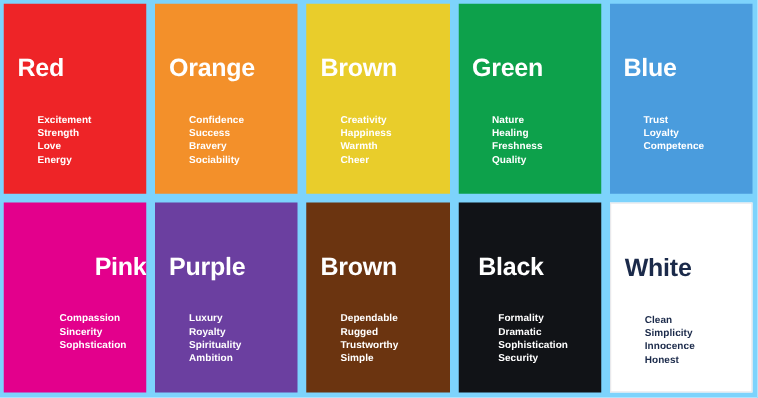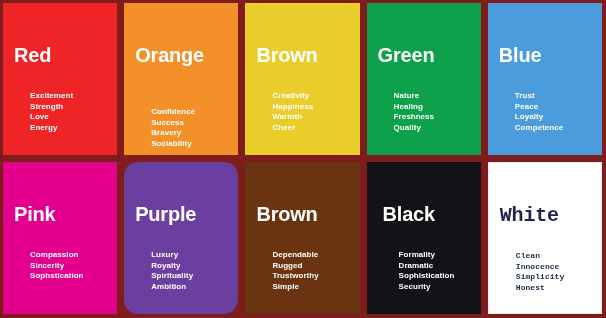--- a/index.html
+++ b/index.html
@@ -11,21 +11,21 @@
     width: 606px;
     height: 318px;
     font-family: "Liberation Sans", sans-serif;
     overflow: hidden;
   }
   #infographic {
     box-sizing: border-box;
     width: 606px;
     height: 318px;
     padding: 3px 4px 4px 3px;
-    background: #7f1d1d;
+    background: #7dd3fc;
   }
   .grid {
     display: grid;
     grid-template-columns: repeat(5, 1fr);
     grid-template-rows: repeat(2, 1fr);
     column-gap: 7px;
     row-gap: 7px;
     width: 100%;
     height: 100%;
   }
@@ -33,21 +33,20 @@
     position: relative;
     box-sizing: border-box;
     display: flex;
     flex-direction: column;
     justify-content: flex-start;
     padding: 42px 0 0 11px;
     overflow: hidden;
   }
   .card.bordered {
     border: 1px solid #e9e9ec;
-    font-family: Liberation Mono, monospace;
   }
   .card-title {
     font-size: 20px;
     font-weight: bold;
     line-height: 21px;
     letter-spacing: -0.2px;
     margin: 0 0 9px 0;
     white-space: nowrap;
   }
   .trait-list {
@@ -70,21 +69,21 @@
   <div class="grid">
       <div class="card" style="background: rgb(238, 36, 39); color: rgb(255, 255, 255);">
         <div class="card-title">Red</div>
         <ul class="trait-list">
           <li>Excitement</li>
           <li>Strength</li>
           <li>Love</li>
           <li>Energy</li>
         </ul>
       </div>
-      <div class="card" style="background: rgb(243, 144, 42); color: rgb(255, 255, 255); gap: 16px;">
+      <div class="card" style="background: rgb(243, 144, 42); color: rgb(255, 255, 255);">
         <div class="card-title">Orange</div>
         <ul class="trait-list">
           <li>Confidence</li>
           <li>Success</li>
           <li>Bravery</li>
           <li>Sociability</li>
         </ul>
       </div>
       <div class="card" style="background: rgb(233, 205, 43); color: rgb(255, 255, 255);">
         <div class="card-title">Brown</div>
@@ -101,34 +100,33 @@
           <li>Nature</li>
           <li>Healing</li>
           <li>Freshness</li>
           <li>Quality</li>
         </ul>
       </div>
       <div class="card" style="background: rgb(74, 156, 221); color: rgb(255, 255, 255);">
         <div class="card-title">Blue</div>
         <ul class="trait-list">
           <li>Trust</li>
-          <li>Peace</li>
           <li>Loyalty</li>
           <li>Competence</li>
         </ul>
       </div>
-      <div class="card" style="background: rgb(227, 0, 140); color: rgb(255, 255, 255);">
+      <div class="card" style="background: rgb(227, 0, 140); color: rgb(255, 255, 255); align-items: flex-end;">
         <div class="card-title">Pink</div>
         <ul class="trait-list">
           <li>Compassion</li>
           <li>Sincerity</li>
           <li>Sophstication</li>
         </ul>
       </div>
-      <div class="card" style="background: rgb(107, 63, 160); color: rgb(255, 255, 255); border-radius: 14px;">
+      <div class="card" style="background: rgb(107, 63, 160); color: rgb(255, 255, 255);">
         <div class="card-title">Purple</div>
         <ul class="trait-list">
           <li>Luxury</li>
           <li>Royalty</li>
           <li>Spirituality</li>
           <li>Ambition</li>
         </ul>
       </div>
       <div class="card" style="background: rgb(107, 52, 16); color: rgb(255, 255, 255);">
         <div class="card-title">Brown</div>
@@ -145,19 +143,19 @@
           <li>Formality</li>
           <li>Dramatic</li>
           <li>Sophistication</li>
           <li>Security</li>
         </ul>
       </div>
       <div class="card bordered" style="background: rgb(255, 255, 255); color: rgb(27, 42, 74);">
         <div class="card-title">White</div>
         <ul class="trait-list">
           <li>Clean</li>
+          <li>Simplicity</li>
           <li>Innocence</li>
-          <li>Simplicity</li>
           <li>Honest</li>
         </ul>
       </div>
     </div>
 </div>
 
 </body></html>

